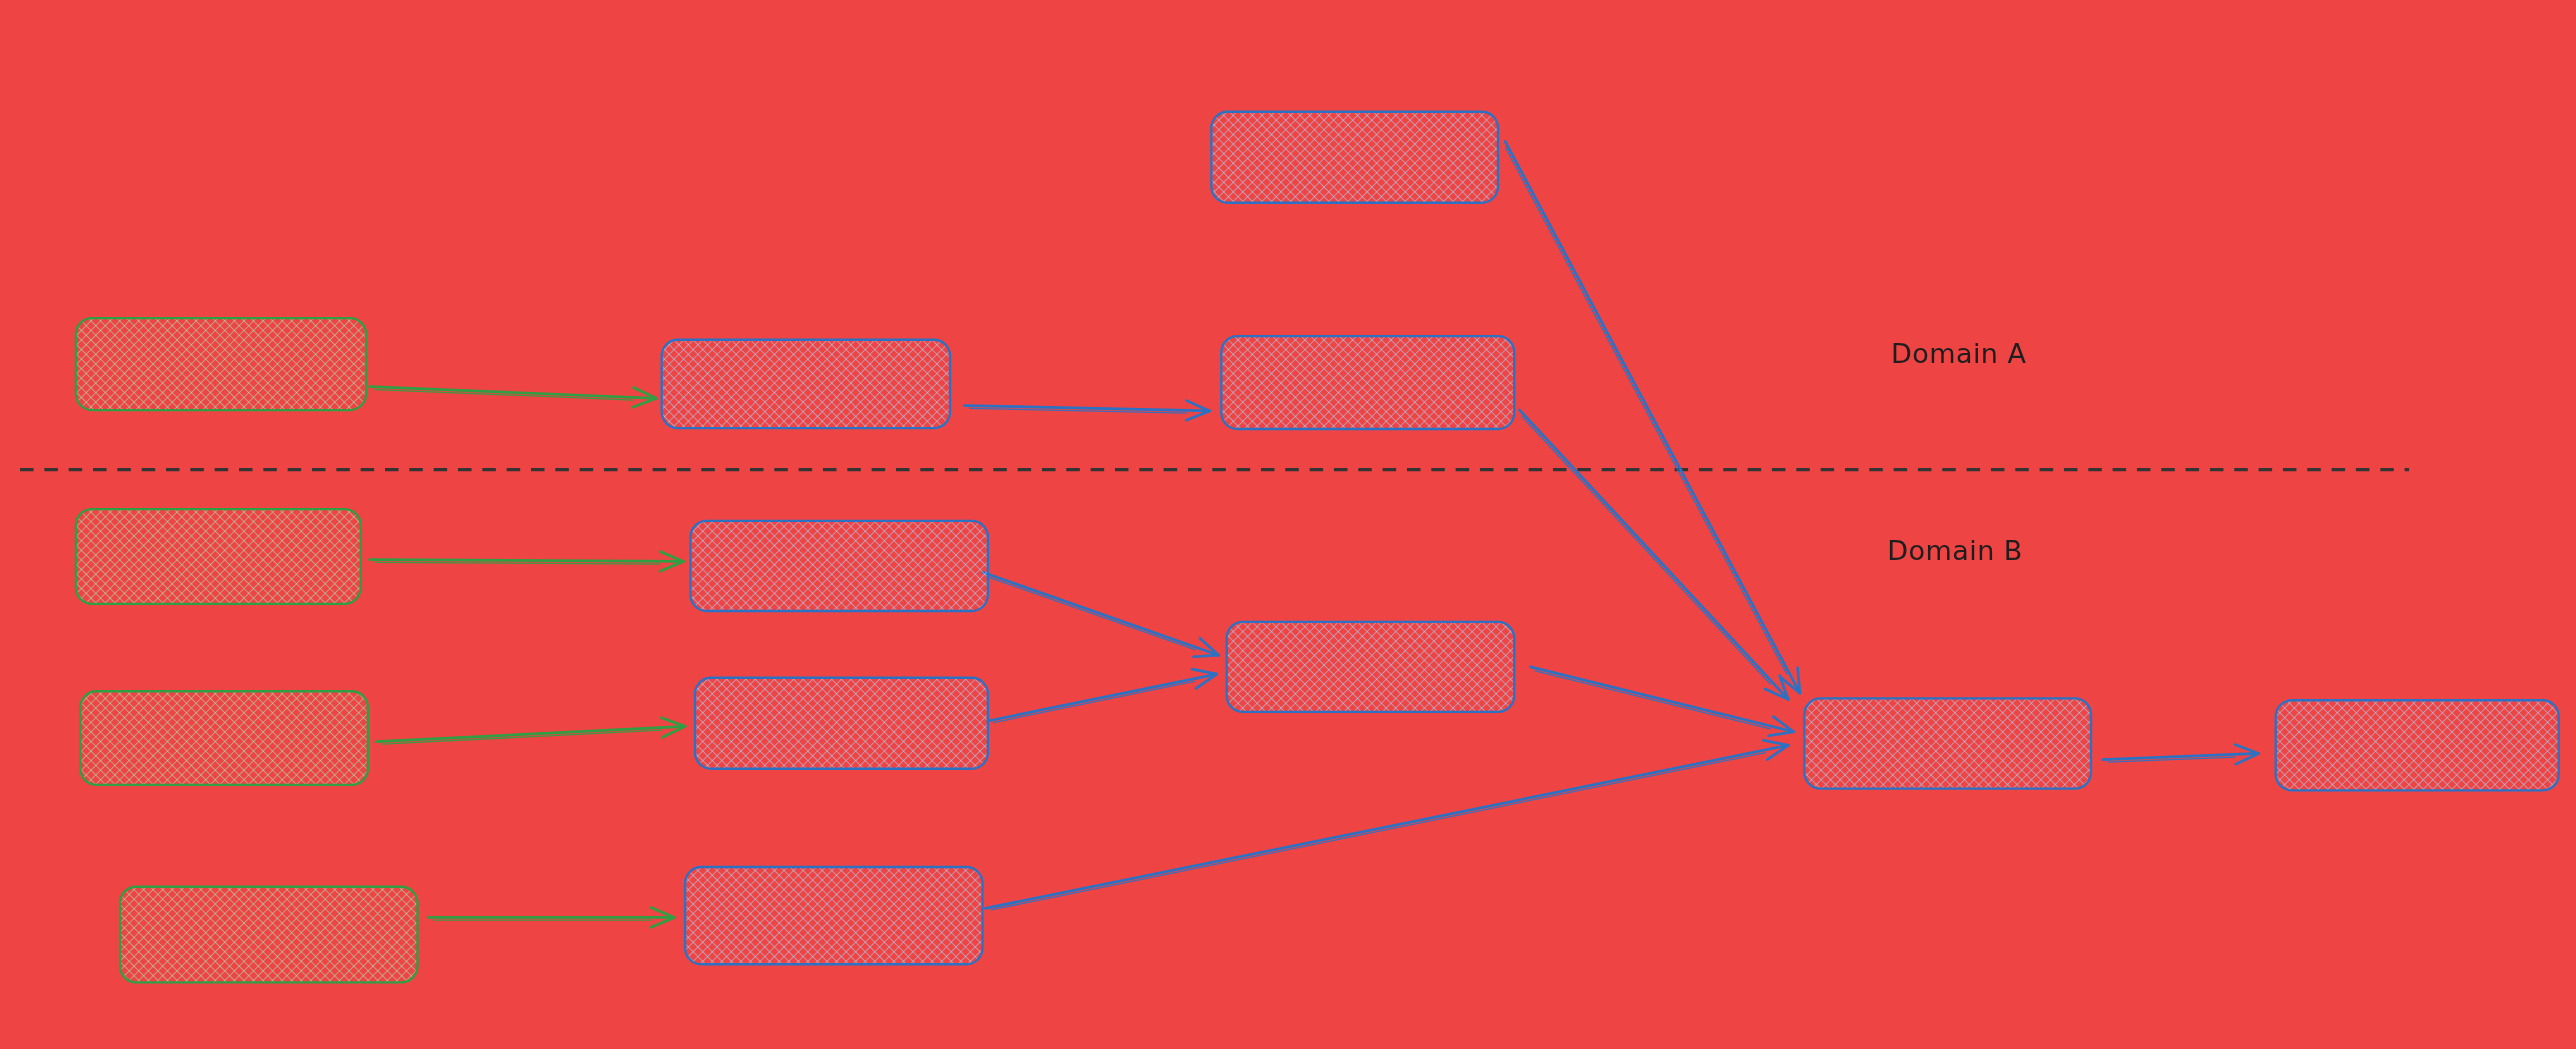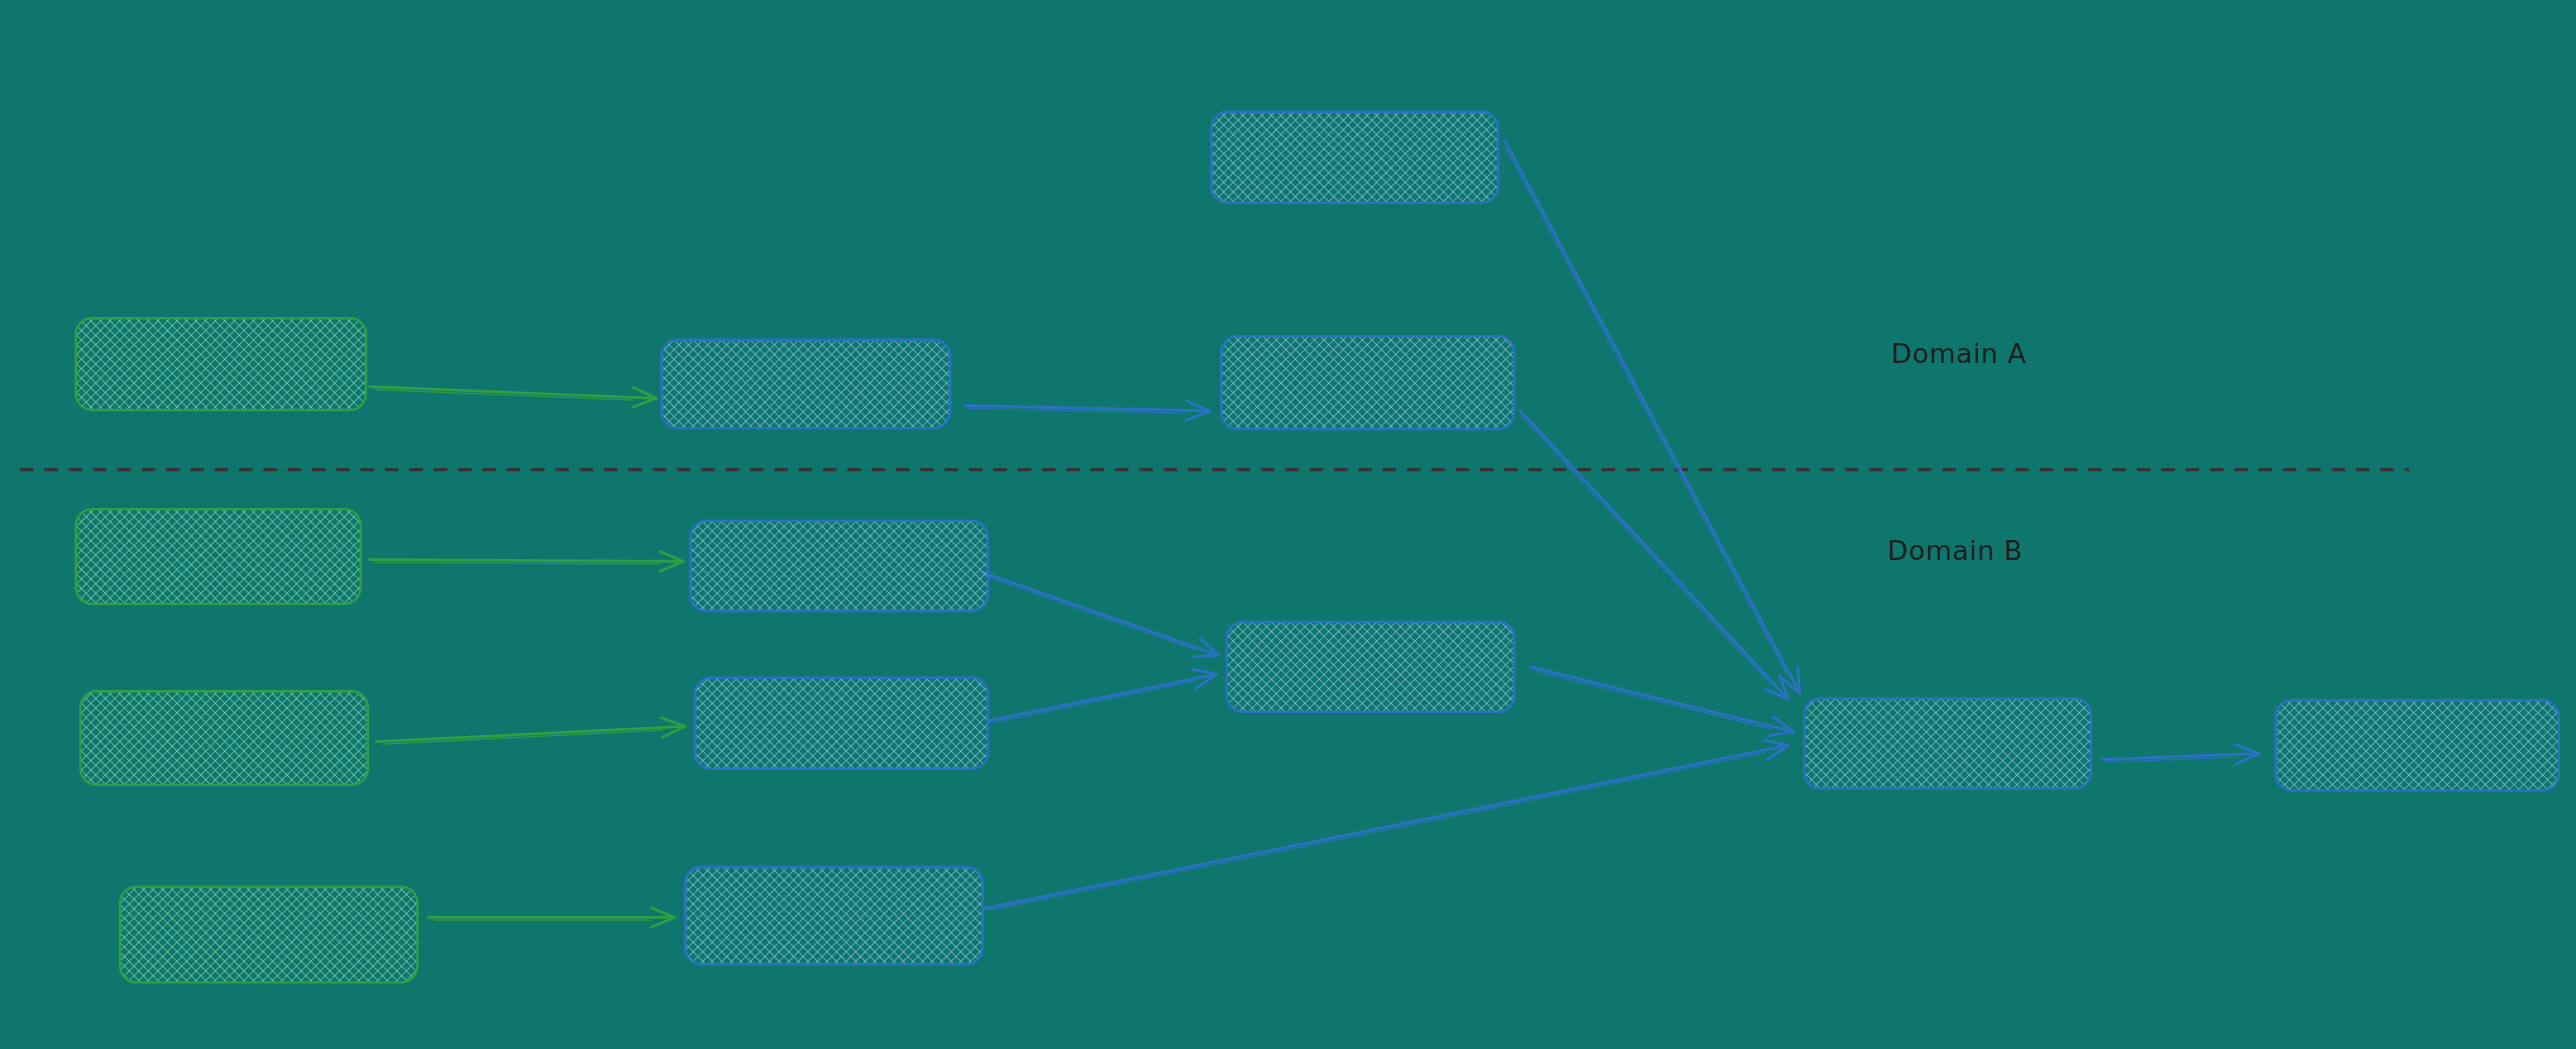--- a/index.html
+++ b/index.html
@@ -1,20 +1,20 @@
 <!DOCTYPE html>
 <html style="font-size:14.4px"><head>
 <meta charset="utf-8">
 <style>
   html, body { margin: 0; padding: 0; background: #ffffff; }
   .canvas {
     position: relative;
     width: 2576px;
     height: 1049px;
-    background: #0f766e;
+    background: #ef4444;
     overflow: hidden;
     font-family: "DejaVu Sans", sans-serif;
   }
   .canvas svg { position: absolute; inset: 0; display: block; }
   svg text {
     font-family: "DejaVu Sans", sans-serif;
     fill: #1e1e1e;
     letter-spacing: 0.5px;
   }
 </style>

